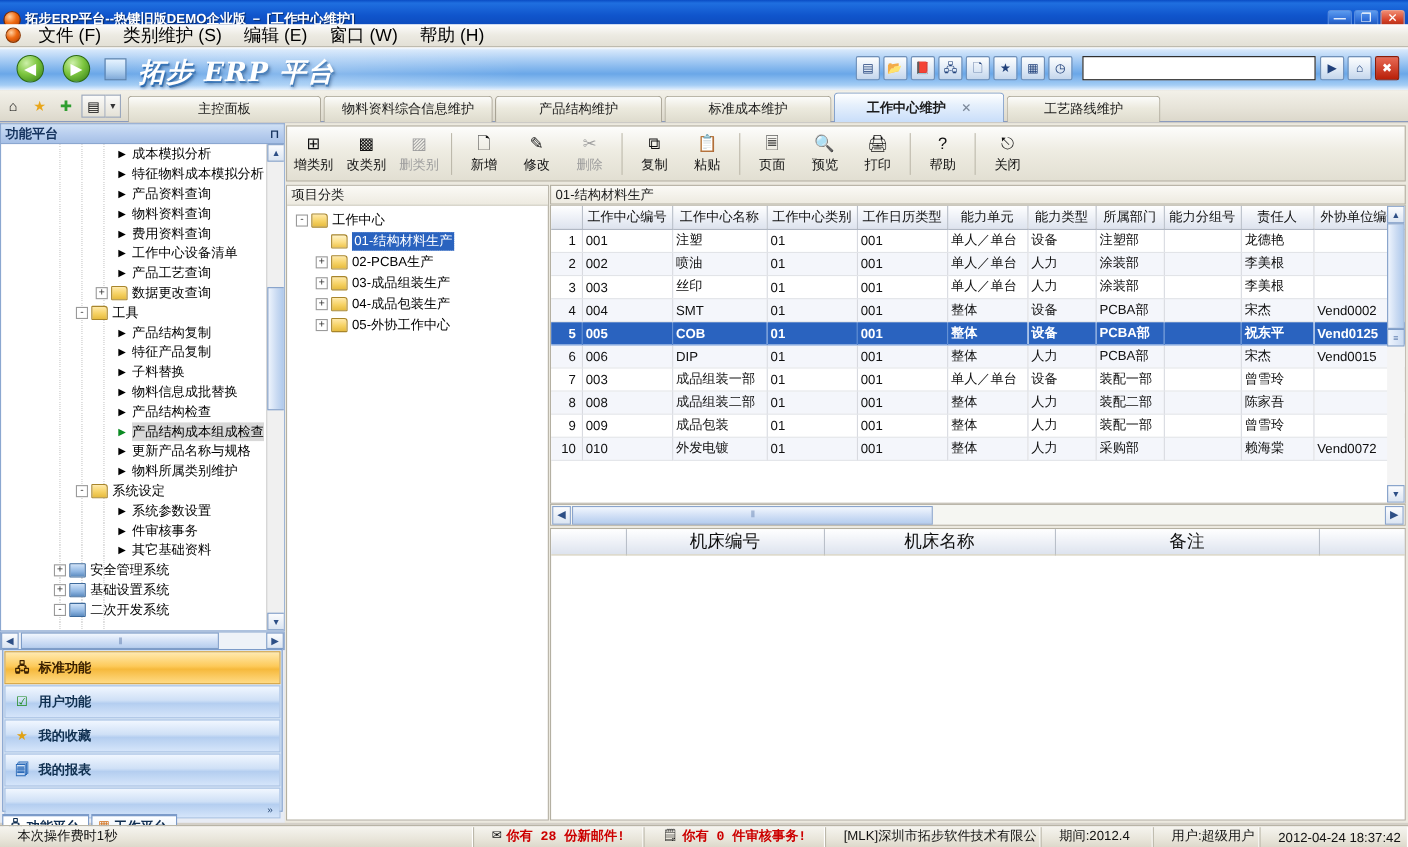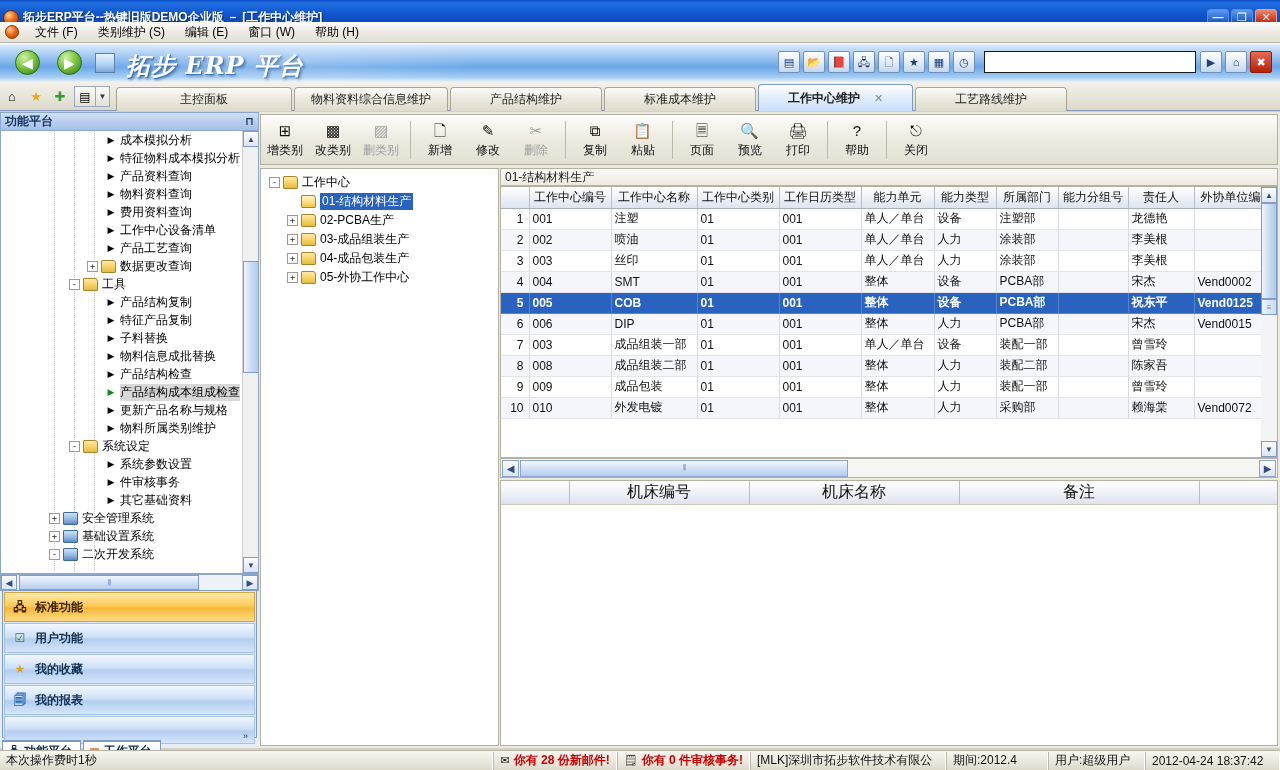--- a/index.html
+++ b/index.html
@@ -51,21 +51,21 @@
   .menubar {
     position: absolute; left: 0; top: 22px; width: 1280px; height: 21px;
     background: linear-gradient(to bottom, #fdfdfd 0%, #eceae2 50%, #e3e0d6 100%);
     display: flex; align-items: center; border-bottom: 1px solid #b9b5a8;
   }
   .menubar .mini-logo {
     width: 14px; height: 14px; margin: 0 6px 0 5px; border-radius: 50%;
     background: radial-gradient(circle at 35% 30%, #ffd0a0 0%, #ef6a12 45%, #b03a00 100%);
     border: 1px solid #8a3500; flex: none;
   }
-  .menu-item { padding: 2px 10px; color: #000; font-size: 12px; white-space: nowrap; }
+  .menu-item { padding: 2px 10px; color: #000; font-size: 16px; white-space: nowrap; }
 
   
   .navband {
     position: absolute; left: 0; top: 43px; width: 1280px; height: 39px;
     background:
       linear-gradient(to bottom, #ffffff 0%, #d7e8fb 6%, #9dc6f2 35%, #6aa7e8 62%, #a4cdf5 88%, #e8f2fd 100%);
     overflow: hidden;
   }
   .navband::after {
     content: ""; position: absolute; left: 90px; top: -14px; width: 390px; height: 70px;
@@ -381,27 +381,27 @@
   }
 
   
   .statusbar {
     position: absolute; left: 0; top: 750px; width: 1280px; height: 20px;
     background: linear-gradient(to bottom, #f6f5f0 0%, #e9e6db 60%, #ddd9cb 100%);
     border-top: 1px solid #b8b4a6;
     display: flex; align-items: center; font-size: 12px; color: #121212;
   }
   .sb-cell {
-    height: 18px; display: flex; align-items: center; padding: 0 6px;
+    height: 18px; display: flex; align-items: center; padding: 0 16px;
     border-left: 1px solid #bcb8aa; border-right: 1px solid #ffffff;
     white-space: nowrap; overflow: hidden; text-align: right;
   }
   .sb-cell.first { border-left: none; }
   .sb-grow { flex: 1 1 auto; }
-  .sb-alert { color: #cc0000; font-weight: bold; }
+  .sb-alert { color: #cc0000; font-weight: bold; font-family: Liberation Mono, monospace; }
   .sb-ico { margin-right: 4px; font-size: 11px; line-height: 1; }
 </style>
 </head>
 <body>
 
 <div id="app">
 
   <div class="titlebar">
     <div class="app-icon"></div>
     <div class="title-text">拓步ERP平台--热键旧版DEMO企业版  －  [工作中心维护]</div>
@@ -462,21 +462,21 @@
     <div class="tab" style="width:152px">
       <span>产品结构维护</span>
     </div>
     <div class="tab" style="width:152px">
       <span>标准成本维护</span>
     </div>
     <div class="tab active" style="width:155px">
       <span>工作中心维护</span>
       <span class="tab-close">✕</span>
     </div>
-    <div class="tab" style="width:152px">
+    <div class="tab" style="width:140px">
       <span>工艺路线维护</span>
     </div>
   </div>
 
   <div class="leftdock">
     <div class="panel-caption">
       <span class="cap-title">功能平台</span>
       <span class="pin">⊓</span>
     </div>
 
@@ -722,20 +722,21 @@
           <div>帮助</div>
         </div>
         <div class="tsep"></div>
         <div class="tbtn">
           <div class="ic">⎋</div>
           <div>关闭</div>
         </div>
       </div>
 
     <div class="catpanel">
+      <div class="cap">项目分类</div>
       <div id="cat-tree" style="position:relative;padding-top:4px;">
           <div class="tnode" style="height: 19px;">
             <span class="ind" style="width: 8px;"></span>
             <span class="exp">-</span>
             <span class="folder"></span>
             <span class="lbl">工作中心</span>
           </div>
           <div class="tnode" style="height: 19px;">
             <span class="ind" style="width: 26px;"></span>
             <span class="exp none"></span>

